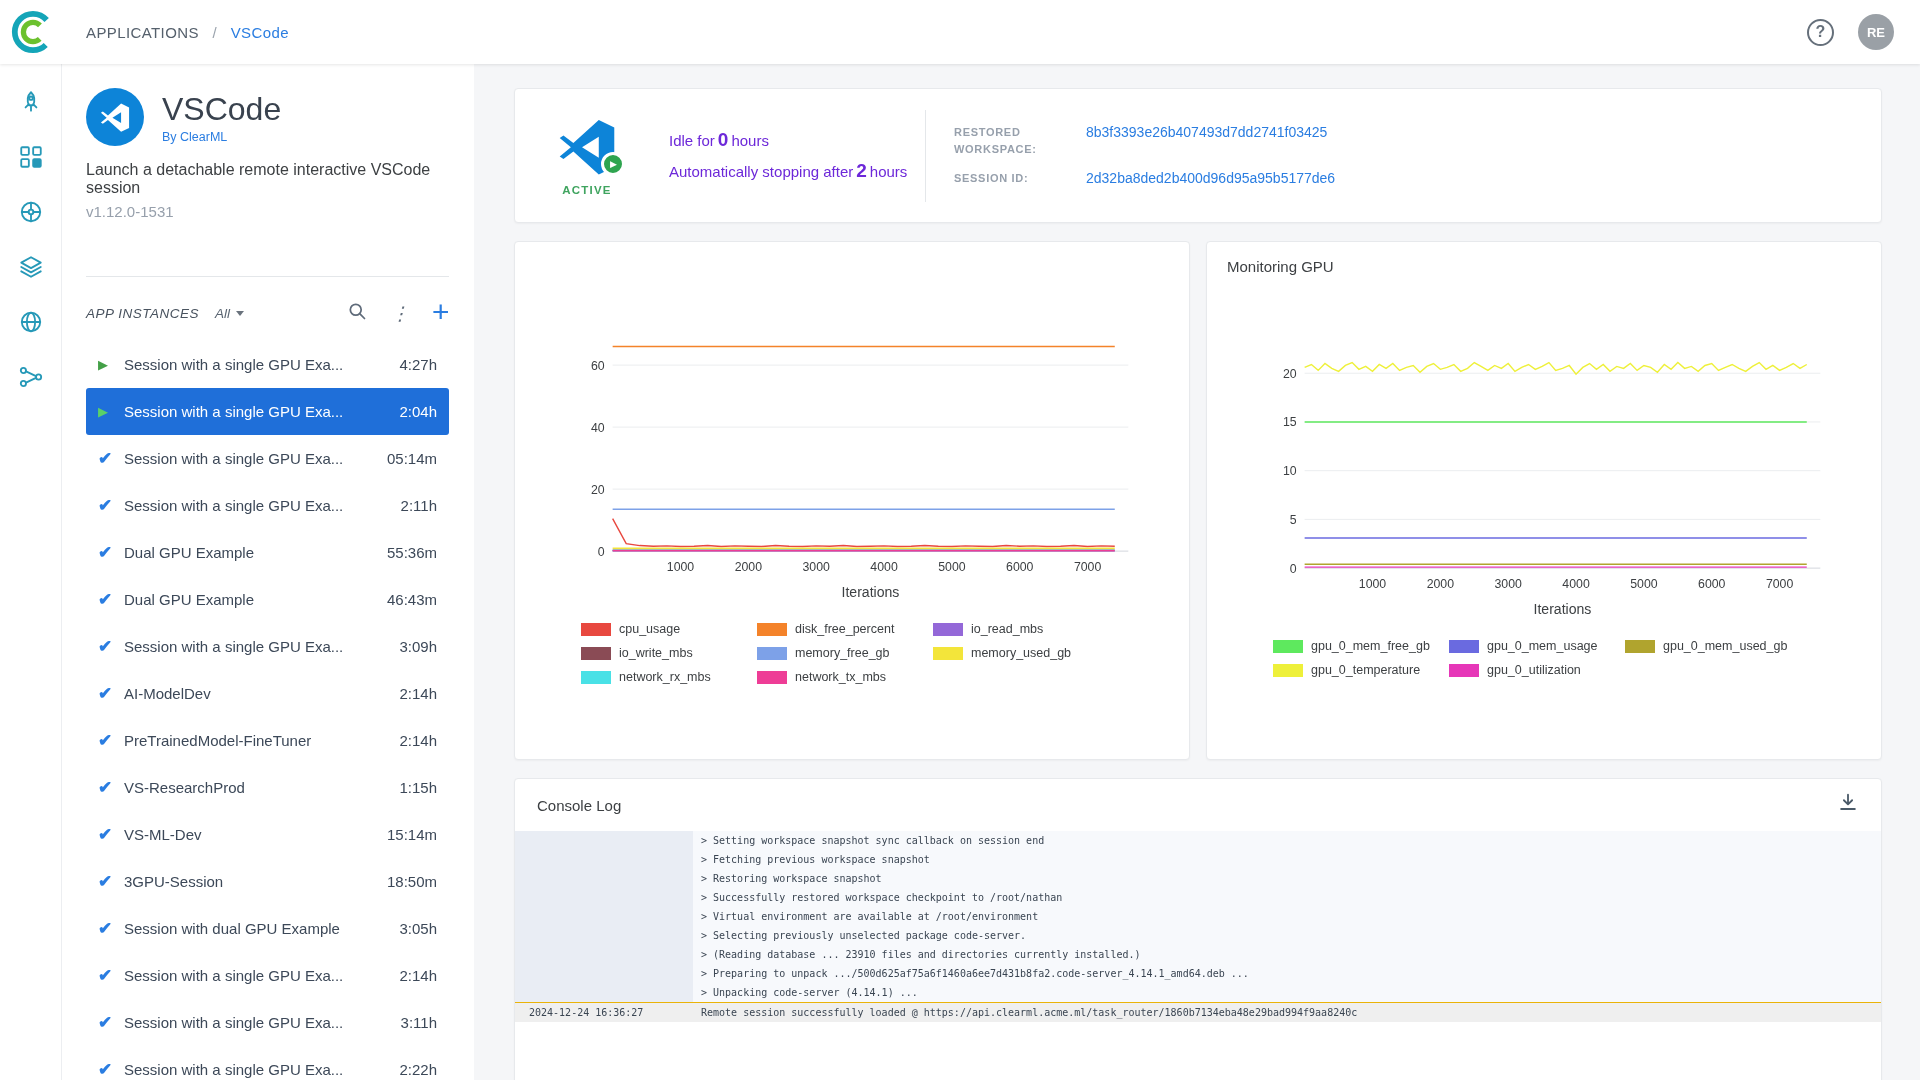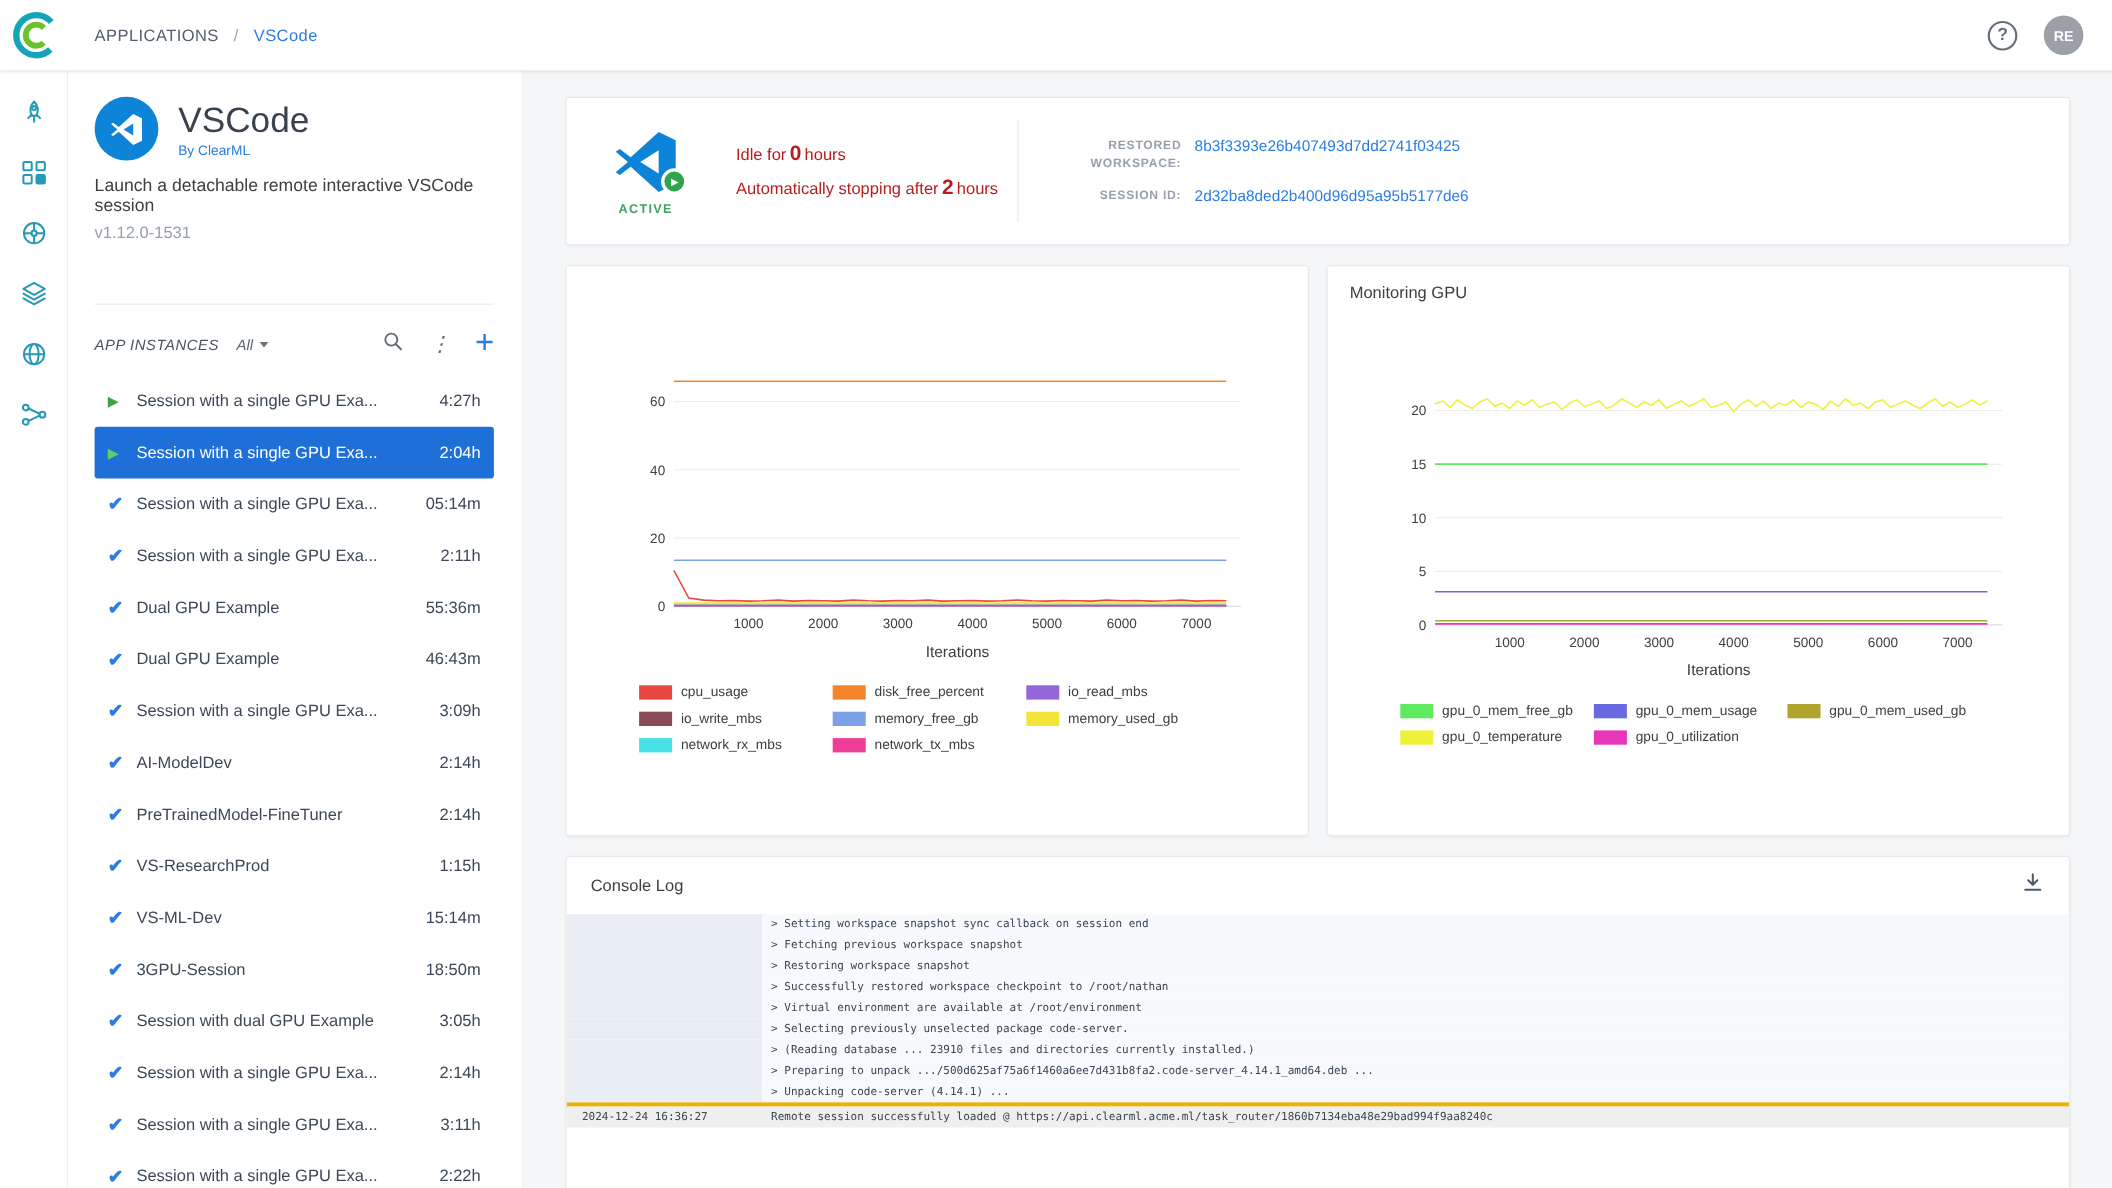--- a/index.html
+++ b/index.html
@@ -68,48 +68,48 @@
   .card { background:#fff; border:1px solid #e7e9ec; border-radius:4px; box-shadow:0 1px 2px rgba(0,0,0,.04); }
 
   .status-card { height:135px; display:flex; align-items:center; padding:0 30px; }
   .status-left { display:flex; align-items:center; width:380px; flex-shrink:0; }
   .vscode-wrap { width:84px; text-align:center; position:relative; }
   .vscode-logo { width:62px; height:62px; }
   .status-badge { position:absolute; right:4px; bottom:20px; width:24px; height:24px; border-radius:50%;
     background:#2ea44f; border:3px solid #fff; display:flex; align-items:center; justify-content:center; }
   .status-badge span { color:#fff; font-size:9px; margin-left:1px; }
   .active-label { color:#3fa45f; font-size:11.5px; letter-spacing:1.2px; font-weight:600; margin-top:3px; }
-  .idle-block { margin-left:40px; font-size:15px; color:#b91c1c; }
+  .idle-block { margin-left:40px; font-size:15px; color:#6d28d9; }
   .idle-block .line + .line { margin-top:9px; }
   .idle-block b { font-size:19px; margin:0 3px; }
   .vdivider { width:1px; background:#e4e7ea; height:92px; flex-shrink:0; }
   .fields { flex:1; padding-left:28px; display:flex; flex-direction:column; gap:13px; justify-content:center; }
   .field-row { display:flex; align-items:flex-start; }
-  .field-label { width:120px; flex-shrink:0; font-size:11px; color:#97a0ac; letter-spacing:.7px; font-weight:600; line-height:1.5;text-align:right; }
+  .field-label { width:120px; flex-shrink:0; font-size:11px; color:#97a0ac; letter-spacing:.7px; font-weight:600; line-height:1.5; }
   .field-value { font-size:14px; color:#2a7de1; margin-left:12px; text-decoration:none; cursor:pointer; }
 
   .charts-row { display:flex; gap:16px; margin-top:18px; }
   .chart-card { flex:1; height:519px; padding:16px 20px; }
   .chart-title { font-size:15px; color:#3d4043; }
   .chart-svg { width:100%; height:352px; margin-top:8px; display:block; }
   .legend { display:flex; flex-wrap:wrap; margin:4px 0 0 46px; }
   .legend-item { display:flex; align-items:center; width:176px; margin-bottom:10px; cursor:pointer; }
   .swatch { width:30px; height:13px; margin-right:8px; display:inline-block; flex-shrink:0; }
   .legend-label { font-size:12.5px; color:#3d4043; white-space:nowrap; }
 
   .console-card { margin-top:18px; height:420px; overflow:hidden; }
   .console-head { display:flex; align-items:center; height:52px; padding:0 22px; }
   .console-title { font-size:15px; color:#3d4043; }
   .download-btn { margin-left:auto; cursor:pointer; }
   .download-btn svg { width:22px; height:22px; stroke:#4a5a68; fill:none; stroke-width:2; stroke-linecap:round; stroke-linejoin:round; }
   .console-body { }
   .log-row { display:flex; font-family:"DejaVu Sans Mono","Liberation Mono",monospace; font-size:10px; color:#3a4552; }
   .log-time { width:178px; background:#e9edf4; flex-shrink:0; padding:4px 8px 4px 14px; }
   .log-text { flex:1; background:#f7f9fc; padding:4px 12px 4px 8px; white-space:pre; overflow:hidden; }
-  .log-row.highlight { border-top:4px solid #eab308; }
+  .log-row.highlight { border-top:1px solid #eab308; }
   .log-row.highlight .log-time, .log-row.highlight .log-text { background:#efefef; }
 </style>
 </head>
 <body>
 
 <div class="topbar">
   <svg class="clearml-logo" viewBox="0 0 48 48">
     <circle cx="24" cy="24" r="19" fill="none" stroke="#14a5b8" stroke-width="6" stroke-dasharray="90 29.4" stroke-dashoffset="-15"></circle>
     <circle cx="24" cy="24" r="10" fill="none" stroke="#6cc12e" stroke-width="5.5" stroke-dasharray="47 15.8" stroke-dashoffset="-7.9"></circle>
   </svg>

